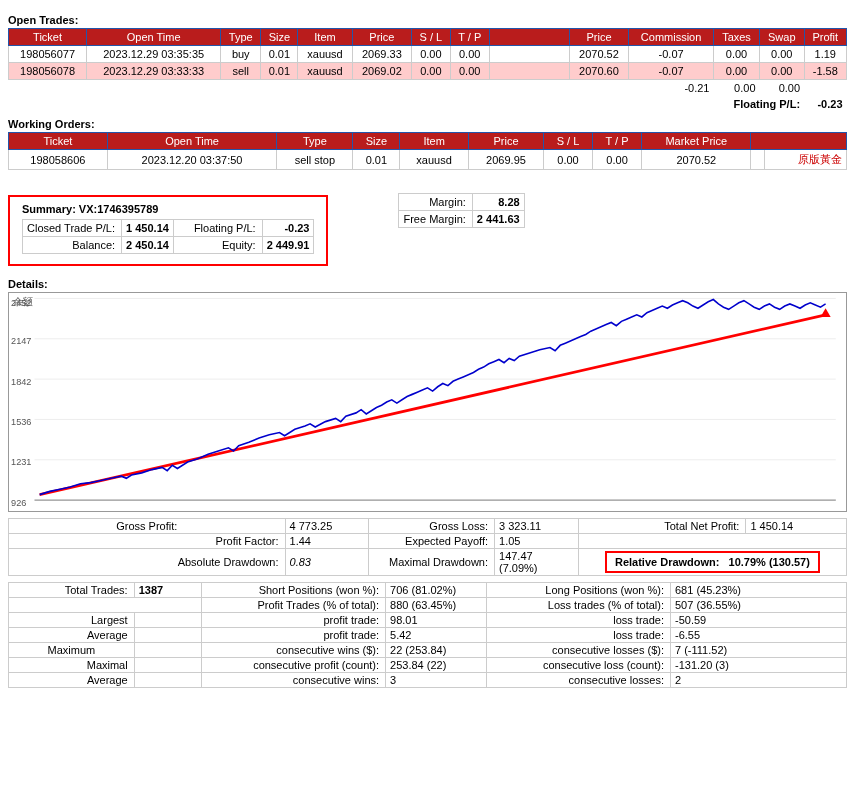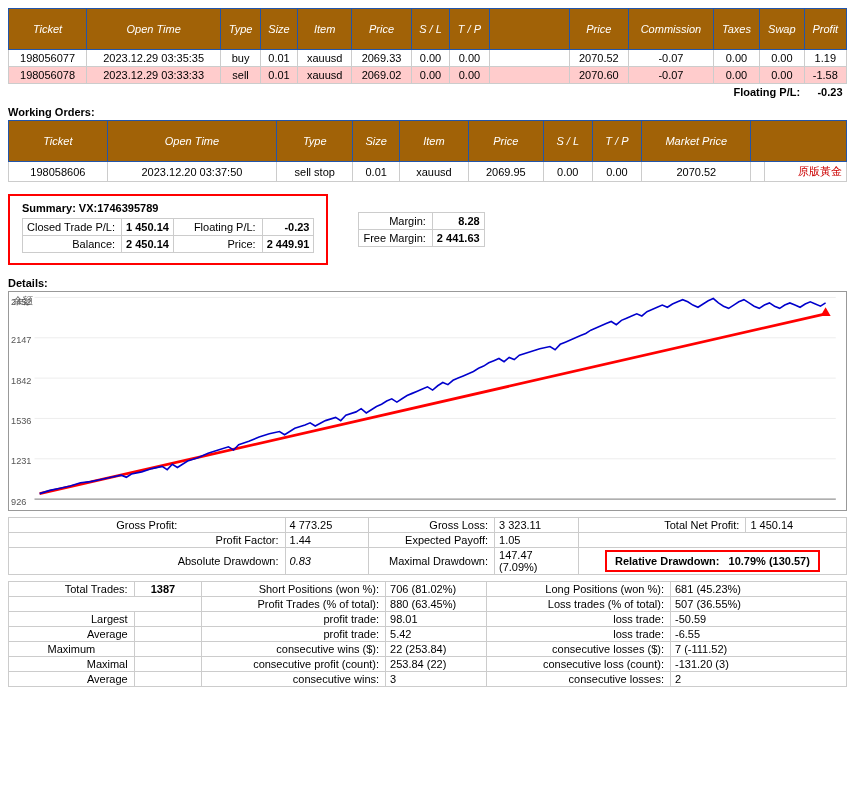--- a/index.html
+++ b/index.html
@@ -16,27 +16,26 @@
       font-weight: bold;
       margin-bottom: 2px;
       margin-top: 6px;
     }
     table {
       border-collapse: collapse;
       width: 100%;
       margin-bottom: 4px;
     }
     th {
-      background: #a16207;
+      background: #b91c1c;
       color: #fff;
-      padding: 14px 4px;
+      padding: 2px 4px;
       text-align: center;
       font-weight: normal;
       border: 1px solid #2255aa;
-      font-style: italic;
     }
     td {
       padding: 2px 4px;
       border: 1px solid #ccc;
       text-align: center;
     }
     tr.row-odd { background: #fff; }
     tr.row-red { background: #ffcccc; }
     .totals-row td {
       border: none;
@@ -84,20 +83,21 @@
       padding: 3px 8px;
       display: inline-block;
       font-weight: bold;
     }
     svg.chart { width: 100%; height: 100%; }
   </style>
 </head>
 <body>
 
 <div>
+  <div class="section-title">Open Trades:</div>
   <table>
     <thead>
       <tr>
         <th>Ticket</th>
         <th>Open Time</th>
         <th>Type</th>
         <th>Size</th>
         <th>Item</th>
         <th>Price</th>
         <th>S / L</th>
@@ -136,20 +136,27 @@
     <td>2069.02</td>
     <td>0.00</td>
     <td>0.00</td>
     <td></td>
     <td>2070.60</td>
     <td>-0.07</td>
     <td>0.00</td>
     <td>0.00</td>
     <td>-1.58</td>
   </tr>
+        <tr class="totals-row">
+  <td colspan="10"></td>
+  <td>-0.21</td>
+  <td>0.00</td>
+  <td>0.00</td>
+  <td></td>
+</tr>
         <tr class="floating-row">
   <td colspan="10"></td>
   <td colspan="3" style="text-align:right; font-weight:bold;">Floating P/L:</td>
   <td style="font-weight:bold;">-0.23</td>
 </tr>
       </tbody>
   </table>
 </div>
 
 <div>
@@ -180,37 +187,37 @@
     <td>0.00</td>
     <td>0.00</td>
     <td>2070.52</td>
     <td></td>
     <td style="text-align:right; color:#cc0000;">原版黃金</td>
   </tr>
       </tbody>
   </table>
 </div>
 
-<div style="display:flex; align-items:center; margin-top:6px;">
+<div style="display:flex; align-items:flex-start; margin-top:19px;gap:40px;">
   <div class="summary-box">
     <div class="title">
       <span>Summary: </span><span>VX:1746395789</span>
     </div>
     <table style="border:none; width:100%;">
       <tbody>
         <tr>
           <td style="text-align:right; padding-right:6px;">Closed Trade P/L:</td>
           <td style="font-weight:bold; text-align:right;">1 450.14</td>
           <td style="text-align:right; padding-right:6px; padding-left:20px;">Floating P/L:</td>
           <td style="font-weight:bold; text-align:right;">-0.23</td>
         </tr>
         <tr>
           <td style="text-align:right; padding-right:6px;">Balance:</td>
           <td style="font-weight:bold; text-align:right;">2 450.14</td>
-          <td style="text-align:right; padding-right:6px; padding-left:20px;">Price:</td>
+          <td style="text-align:right; padding-right:6px; padding-left:20px;">Equity:</td>
           <td style="font-weight:bold; text-align:right;">2 449.91</td>
         </tr>
       </tbody>
     </table>
   </div>
   <div style="margin-left:30px; margin-top:4px;">
     <table style="border:none;">
       <tbody>
           <tr>
         <td style="text-align:right; padding-right:6px;">Margin:</td>
@@ -313,21 +320,21 @@
         </span>
       </td>
     </tr>
   </tbody>
     </table>
 
   <table class="stats-table" style="width:100%; margin-top:6px;">
     <tbody>
         <tr>
       <td style="text-align:right; width:15%;">Total Trades:</td>
-      <td style="text-align:left; padding-left:16px; width:8%; font-weight:bold;">1387</td>
+      <td style="text-align:left; padding-left:4px; width:8%; font-weight:bold;">1387</td>
       <td style="text-align:right; width:22%;">Short Positions (won %):</td>
       <td style="text-align:left; padding-left:4px; width:12%;">706 (81.02%)</td>
       <td style="text-align:right; width:22%;">Long Positions (won %):</td>
       <td style="text-align:left; padding-left:4px;">681 (45.23%)</td>
     </tr>
     <tr>
       <td colspan="2"></td>
       <td style="text-align:right;">Profit Trades (% of total):</td>
       <td style="text-align:left; padding-left:4px;">880 (63.45%)</td>
       <td style="text-align:right;">Loss trades (% of total):</td>

